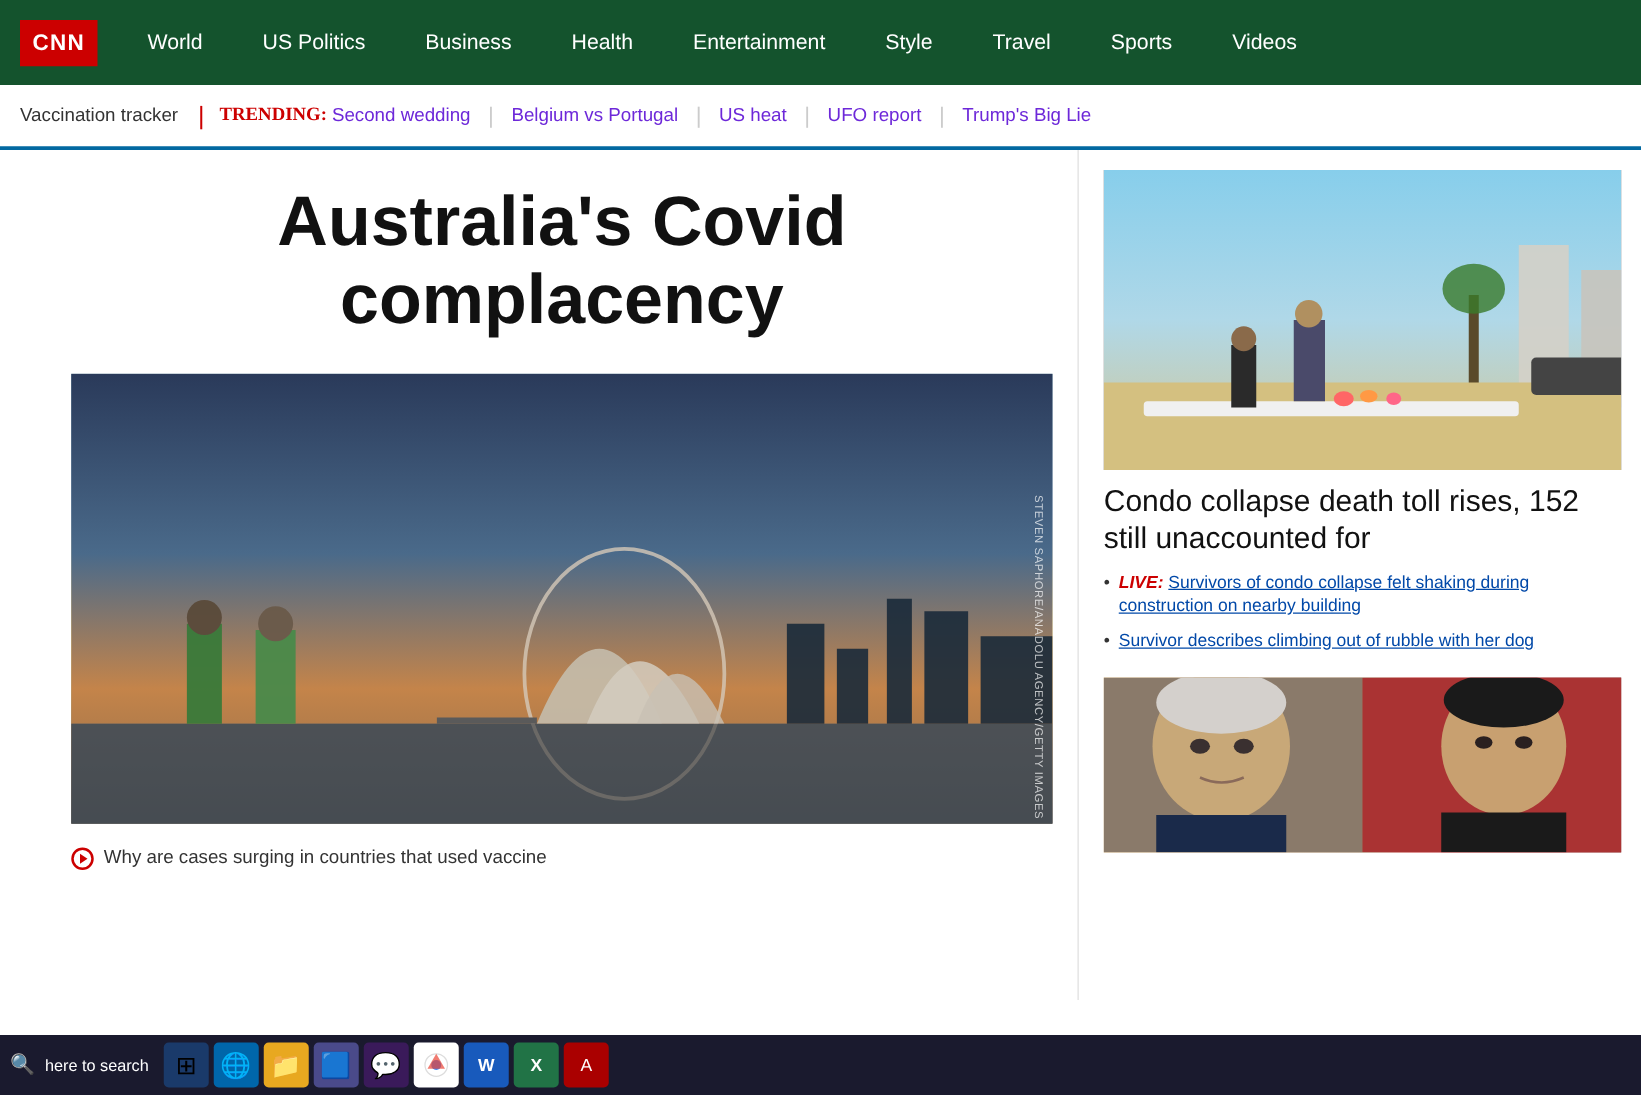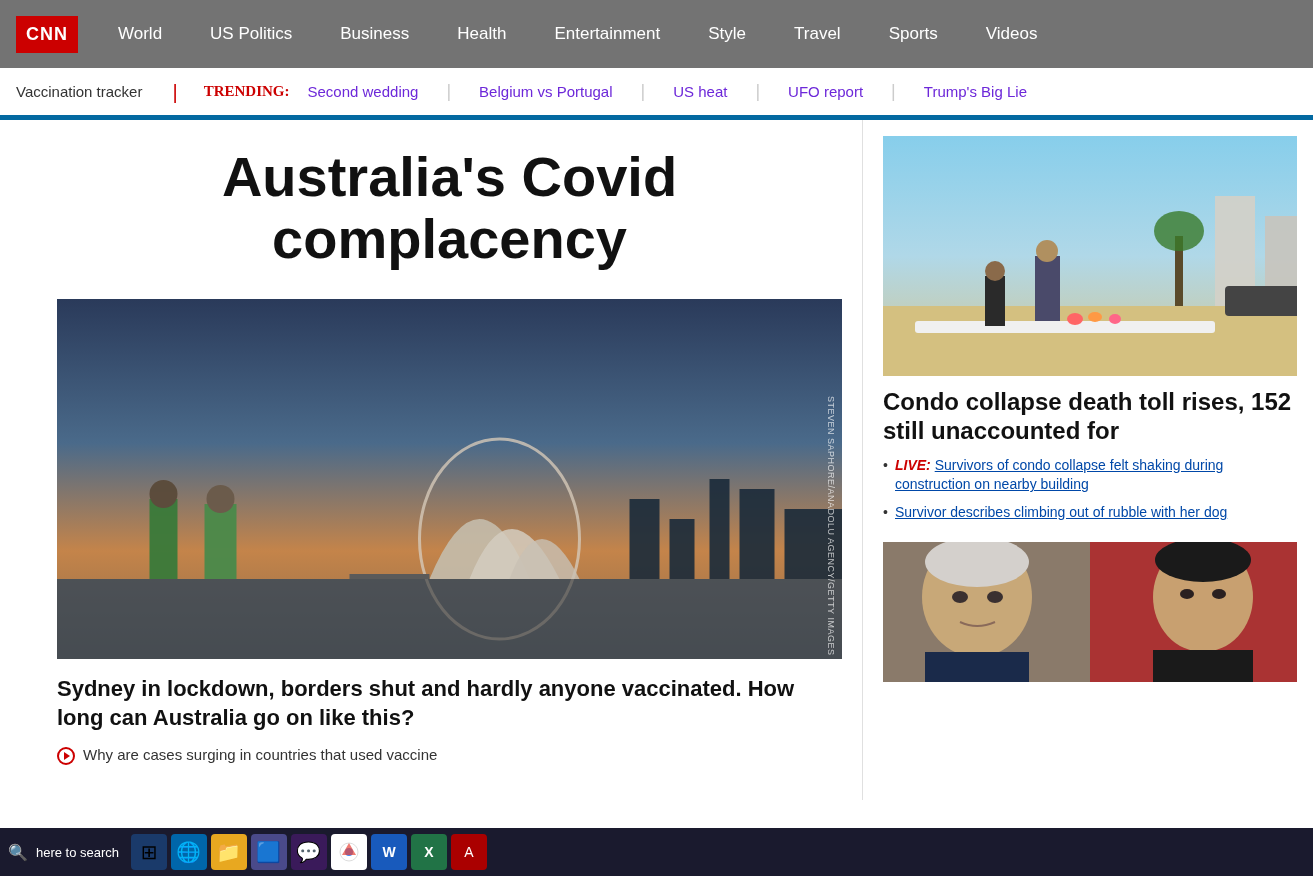--- a/index.html
+++ b/index.html
@@ -1,20 +1,20 @@
 <!DOCTYPE html>
 <html><head>
   <meta charset="utf-8">
   <style>
     * { margin: 0; padding: 0; box-sizing: border-box; }
     body { font-family: CNN, 'CNN Sans', Arial, sans-serif; background: #fff; overflow-x: hidden; }
 
     
     .top-nav {
-      background: #737373;
+      background: #14532d;
       display: flex;
       align-items: center;
       padding: 0 16px;
       height: 68px;
     }
     .cnn-logo {
       background: #cc0000;
       color: #fff;
       font-weight: 900;
       font-size: 18px;
@@ -33,26 +33,26 @@
       text-decoration: none;
       font-size: 17px;
       font-weight: 400;
       padding: 0 16px;
       white-space: nowrap;
     }
 
     
     .trending-bar {
       background: #fff;
-      border-bottom: 5px solid #0369a1;
+      border-bottom: 3px solid #0369a1;
       padding: 0 16px;
       display: flex;
       align-items: center;
       height: 52px;
-      gap: 14px;
+      gap: 0;
       font-size: 15px;
       overflow: hidden;
     }
     .trending-bar .vacc-tracker {
       color: #333;
       font-weight: 400;
       margin-right: 16px;
       white-space: nowrap;
     }
     .trending-bar .separator {
@@ -190,21 +190,21 @@
     }
     
     .political-scene {
       width: 100%;
       height: 140px;
       background: linear-gradient(90deg, #c8a878 0%, #9a7a5a 50%, #cc4444 60%, #882222 100%);
       position: relative;
     }
     .right-story-headline {
       font-size: 24px;
-      font-weight: 700;
+      font-weight: 400;
       color: #111;
       line-height: 1.2;
       margin-bottom: 10px;
     }
     .right-story-bullets {
       list-style: none;
       font-size: 14px;
       color: #333;
       line-height: 1.4;
     }
@@ -341,21 +341,20 @@
             <rect x="155" y="205" width="32" height="75" fill="#4a8a4a"></rect>
             <ellipse cx="171" cy="200" rx="14" ry="14" fill="#6a5a4a"></ellipse>
           </g>
 
           <rect x="300" y="275" width="80" height="5" fill="#5a5a5a"></rect>
         </svg>
         <div class="image-credit">STEVEN SAPHORE/ANADOLU AGENCY/GETTY IMAGES</div>
       </div>
     </div>
 
-    <h2 class="article-subhead">Sydney in lockdown, borders shut and hardly anyone vaccinated. How long can Australia go on like this?</h2>
 
     <div class="article-related">
       <span class="play-icon">
           <span class="play-triangle"></span>
         </span>
       <span>Why are cases surging in countries that used vaccine</span>
     </div>
   </div>
 
   <div class="right-col">

